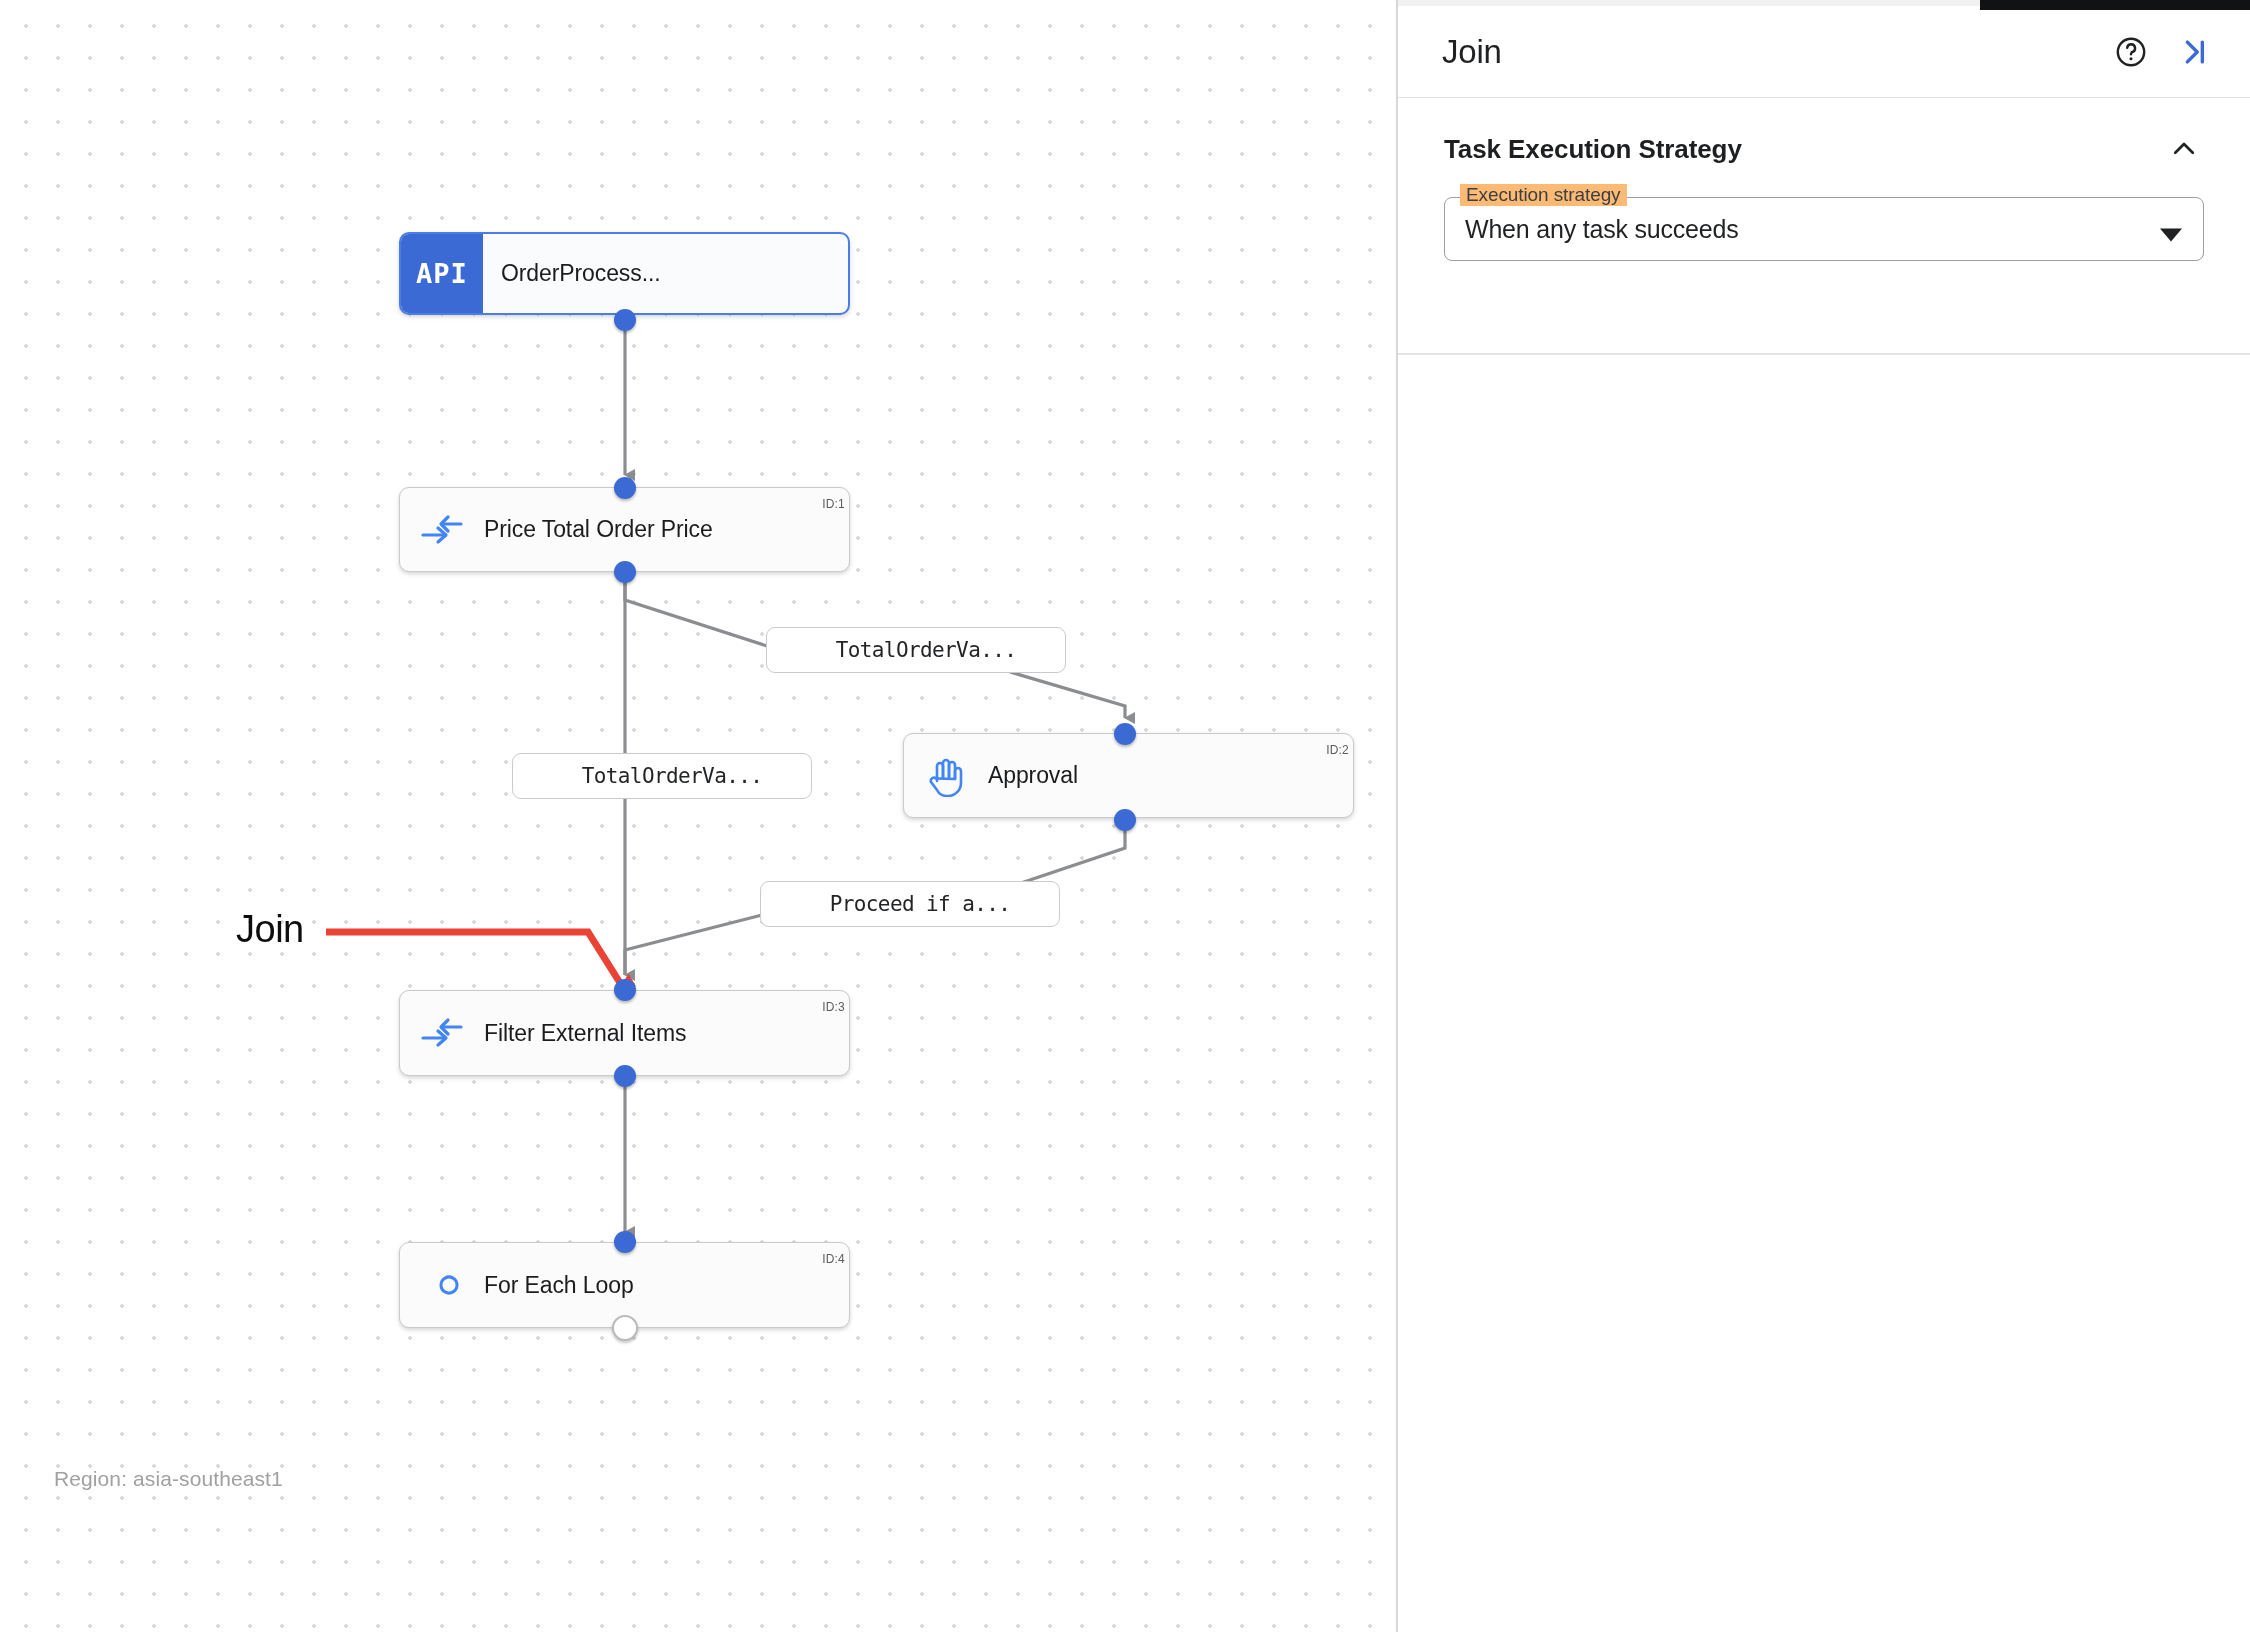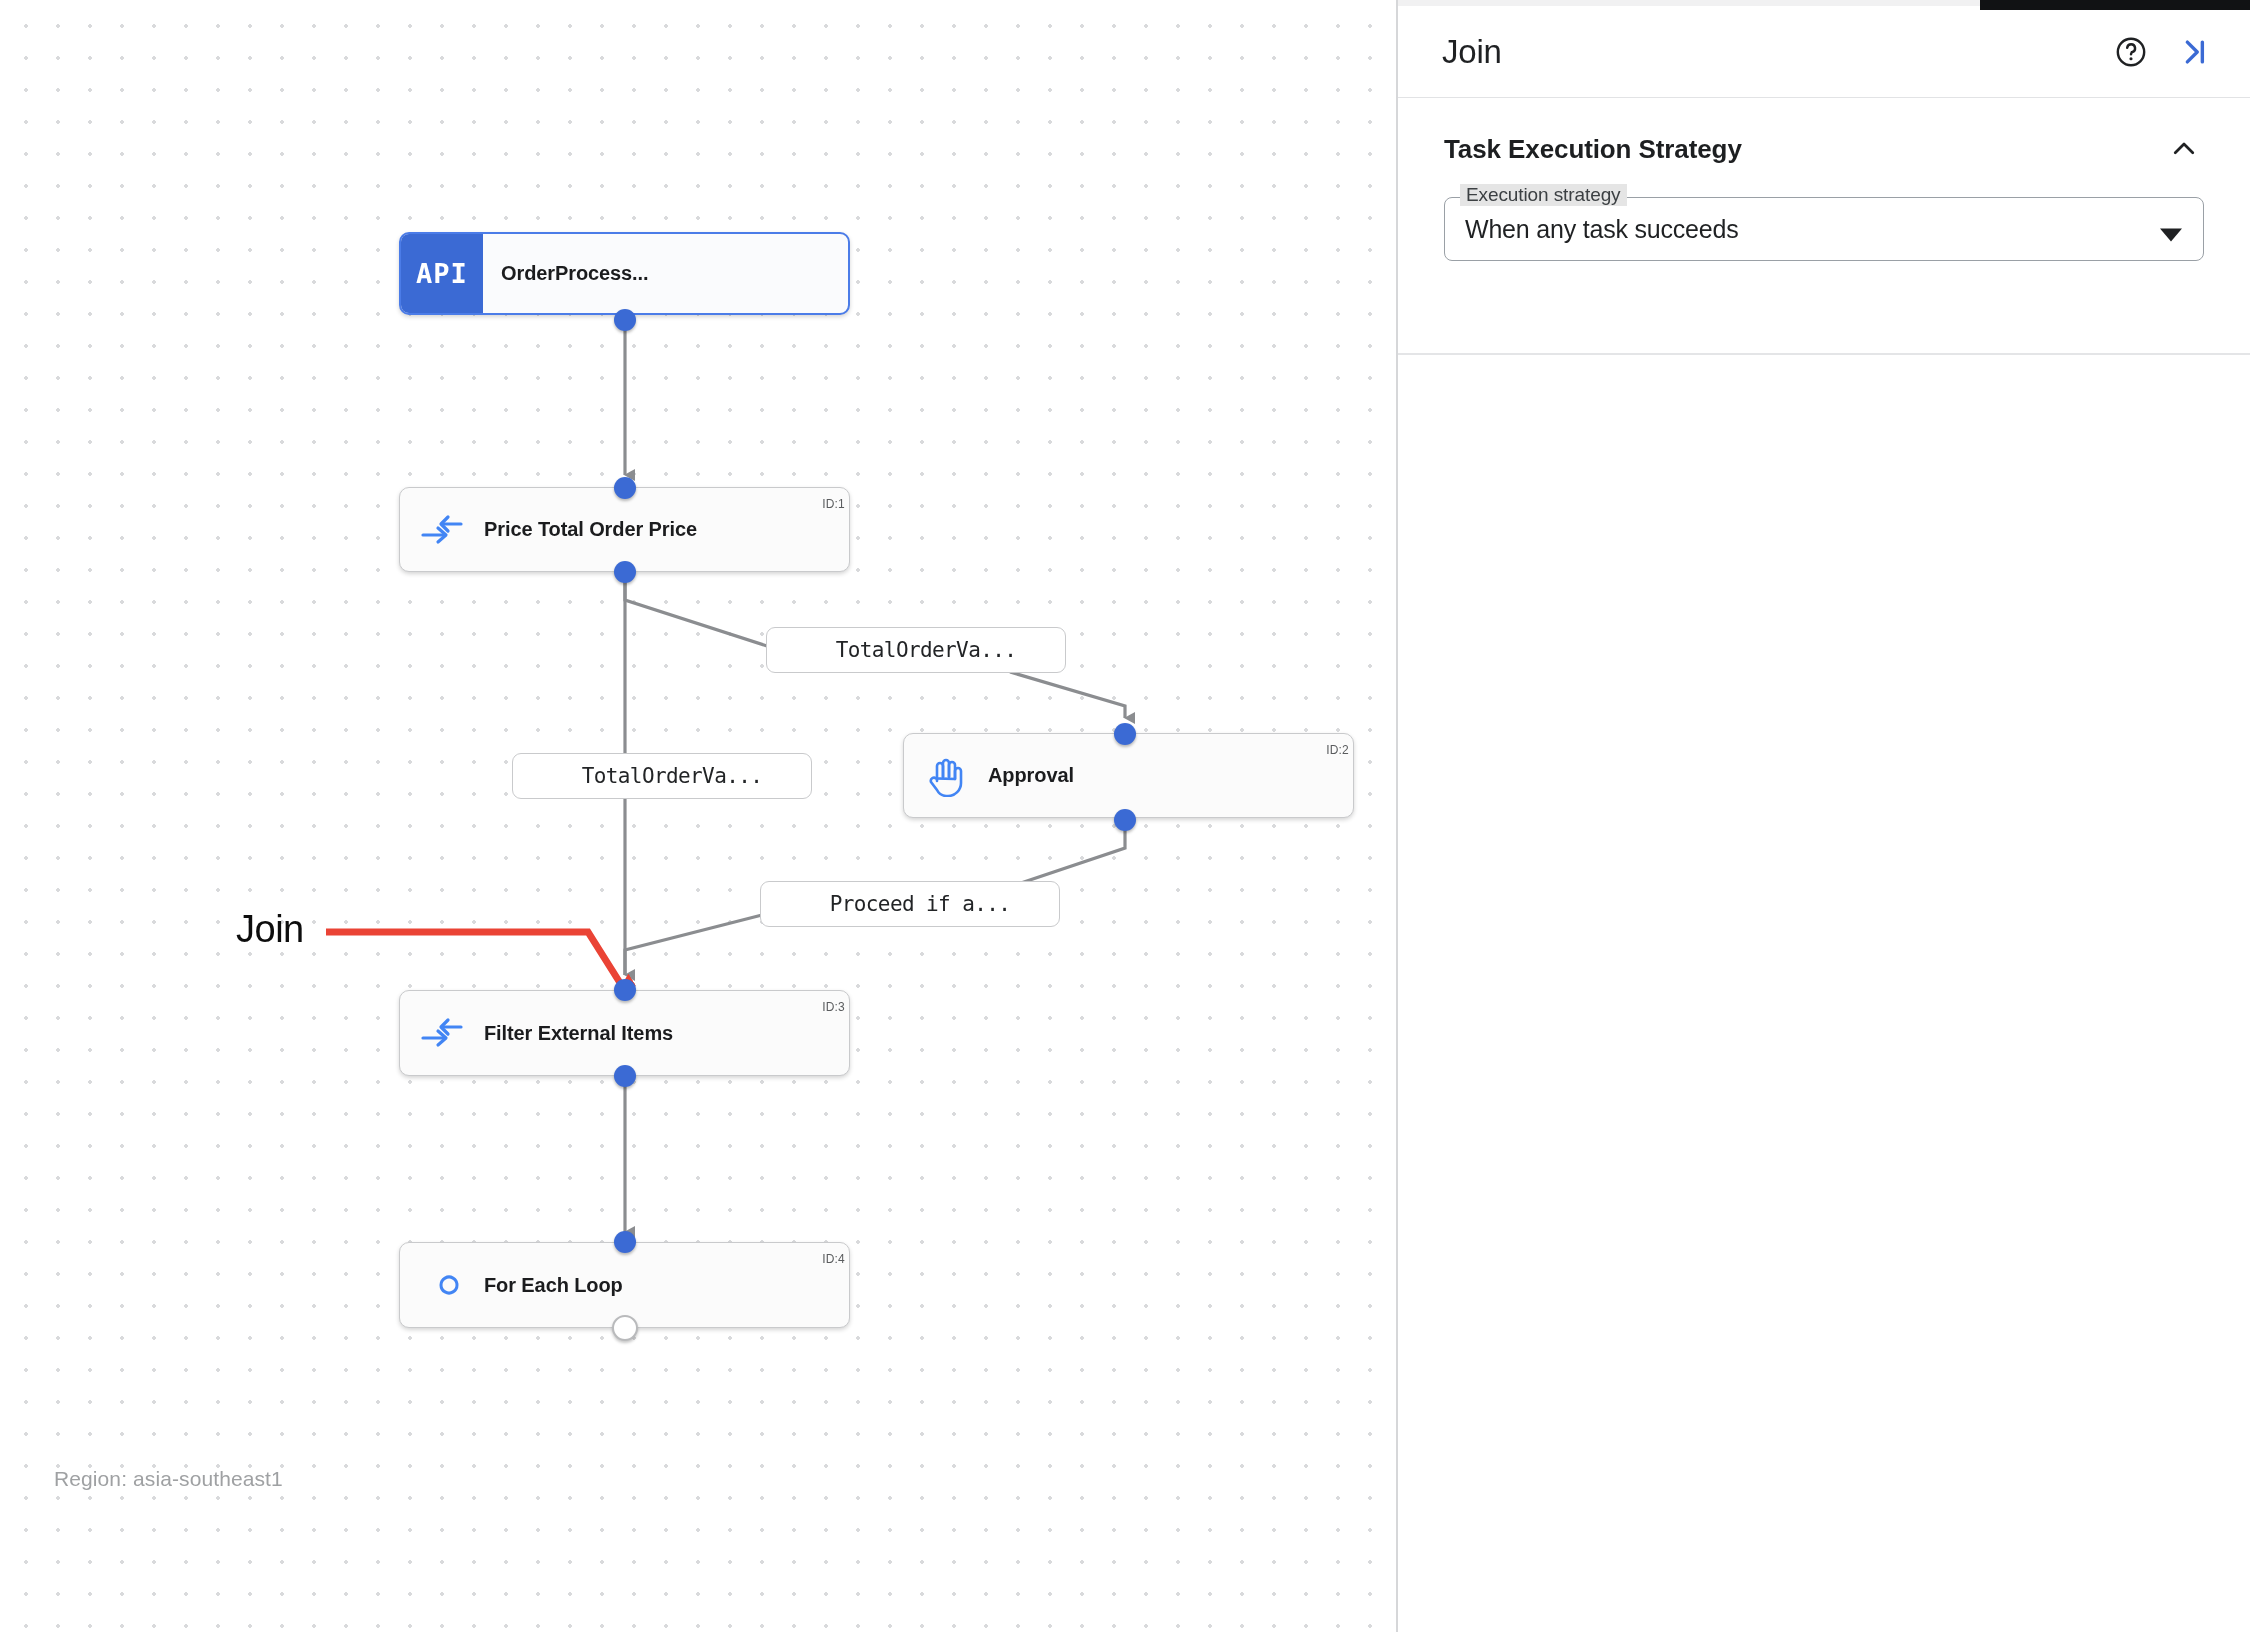--- a/index.html
+++ b/index.html
@@ -43,22 +43,22 @@
   .node.selected {
     border: 2px solid #4b7ce8;
     background: #fafbfd;
   }
   .node-icon {
     width: 84px;
     display: flex; align-items: center; justify-content: center;
     flex: 0 0 84px;
   }
   .node-title {
-    font-size: 20px;
-    font-weight: bold;
+    font-size: 23px;
+    font-weight: normal;
     color: #1b1c1e;
     letter-spacing: -0.1px;
     white-space: nowrap;
   }
   .node-id {
     position: absolute;
     right: 4px; top: 9px;
     font-size: 12px;
     color: #5a5c5e;
     letter-spacing: 0.2px;
@@ -185,21 +185,21 @@
     position: absolute; left: 0; top: 0; right: 0; height: 64px;
     border: 1.5px solid #9aa0a6;
     border-radius: 8px;
     box-sizing: border-box;
     display: flex; align-items: center;
     padding: 0 56px 0 20px;
   }
   #field-legend {
     position: absolute;
     left: 16px; top: -13px;
-    background: #e5e5e5;
+    background: #fdba74;
     padding: 0 6px;
     font-size: 19px;
     color: #3c4043;
     letter-spacing: -0.1px;
   }
   #field-value {
     font-size: 25px;
     color: #1f2123;
     letter-spacing: -0.2px;
   }

